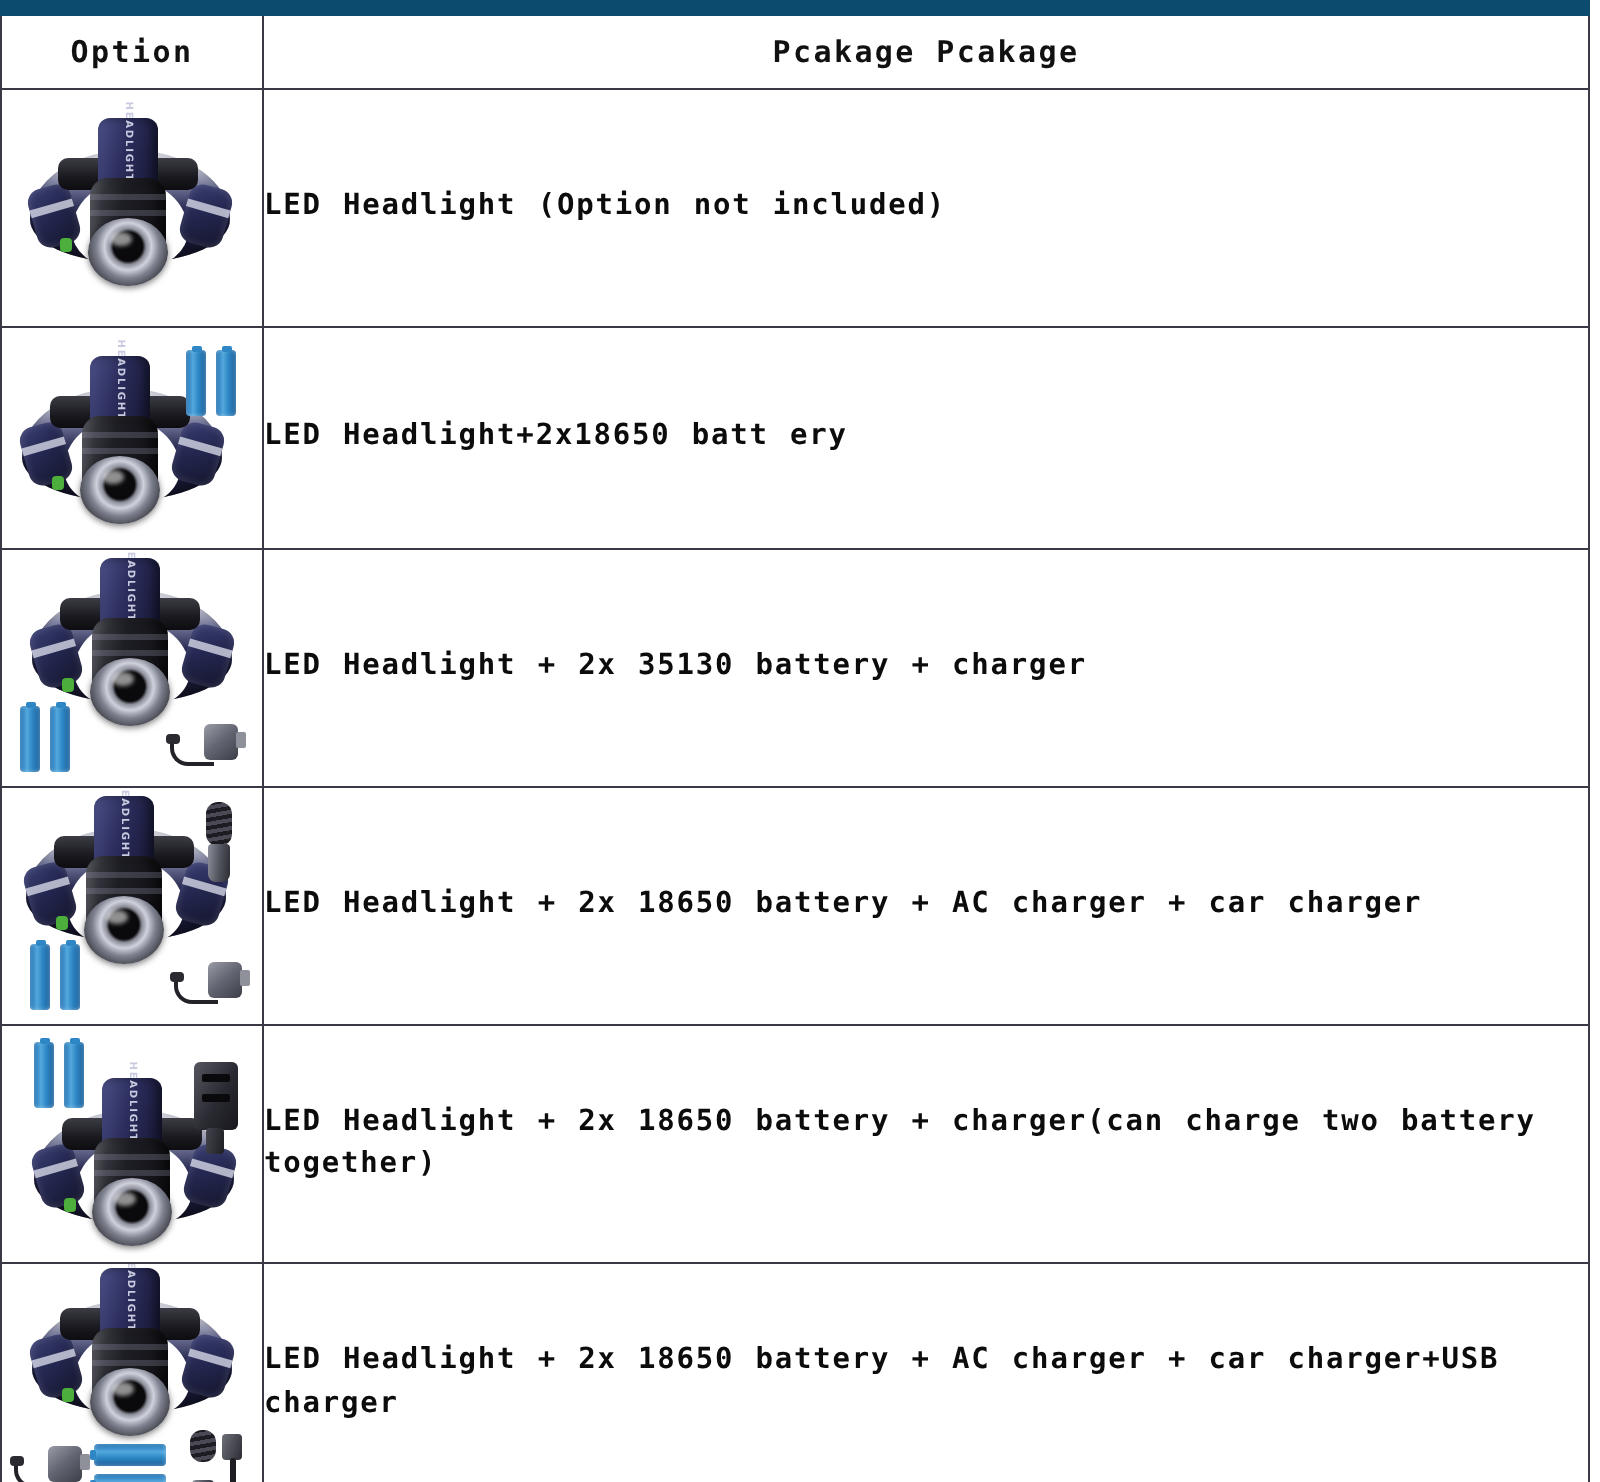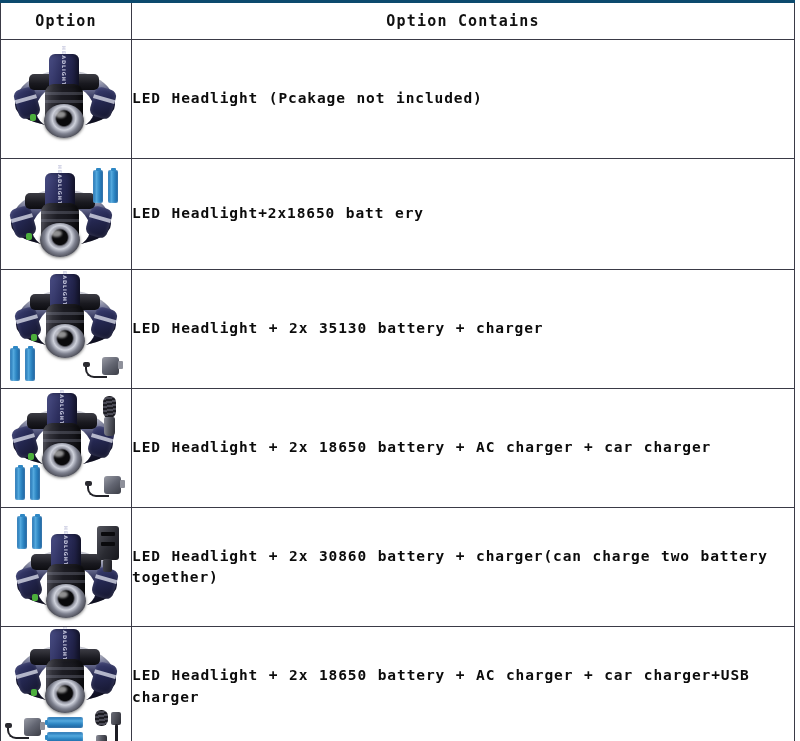--- a/index.html
+++ b/index.html
@@ -31,21 +31,21 @@
   table.spec-table td,
   table.spec-table th {
     border: 1px solid #3a3a46;
     padding: 0;
     vertical-align: middle;
     background: #ffffff;
   }
 
   
   table.spec-table tr.header-row th {
-    border-top: 3px solid #0c4a6e;
+    border-top: 8px solid #0c4a6e;
     border-bottom: 1px solid #3a3a46;
   }
 
   .col-option  { width: 131px; }
   .col-package { width: 663px; }
 
   th.hdr {
     height: 36px;
     font-size: 15px;
     font-weight: 700;
@@ -380,21 +380,21 @@
 
 <div class="table-wrap">
   <table class="spec-table">
     <colgroup>
       <col class="col-option">
       <col class="col-package">
     </colgroup>
     <thead>
       <tr class="header-row">
         <th class="hdr">Option</th>
-        <th class="hdr">Option Contains</th>
+        <th class="hdr">Pcakage Pcakage</th>
       </tr>
     </thead>
     <tbody>
 
       <tr>
         <td class="img-cell">
           <div class="photo">
             <div class="lamp" style="left:12px; top:14px;">
               <div class="strap"></div>
               <div class="pad left">
@@ -411,21 +411,21 @@
                 <div class="barrel-rib" style="top:8px"></div>
                 <div class="barrel-rib" style="top:16px"></div>
               </div>
               <div class="bezel">
                   <div class="bezel-glint"></div>
                 </div>
               <div class="green-dot"></div>
             </div>
           </div>
         </td>
-        <td class="desc-cell">LED Headlight (Pcakage not included)</td>
+        <td class="desc-cell">LED Headlight (Option not included)</td>
       </tr>
 
       <tr>
         <td class="img-cell" style="height:110px">
           <div class="photo">
             <div class="lamp" style="left:8px; top:14px;">
               <div class="strap"></div>
               <div class="pad left">
                   <div class="pad-tick"></div>
                 </div>
@@ -558,21 +558,21 @@
             </div>
             <div class="dual-charger" style="left:94px; top:18px;">
               <div class="dual-body">
                 <div class="dual-slot" style="top:6px"></div>
                 <div class="dual-slot" style="top:16px"></div>
               </div>
               <div class="dual-tail"></div>
             </div>
           </div>
         </td>
-        <td class="desc-cell">LED Headlight + 2x 30860 battery + charger(can charge two battery together)</td>
+        <td class="desc-cell">LED Headlight + 2x 18650 battery + charger(can charge two battery together)</td>
       </tr>
 
       <tr>
         <td class="img-cell" style="height:119px">
           <div class="photo">
             <div class="lamp" style="left:13px; top:2px;">
               <div class="strap"></div>
               <div class="pad left">
                   <div class="pad-tick"></div>
                 </div>

